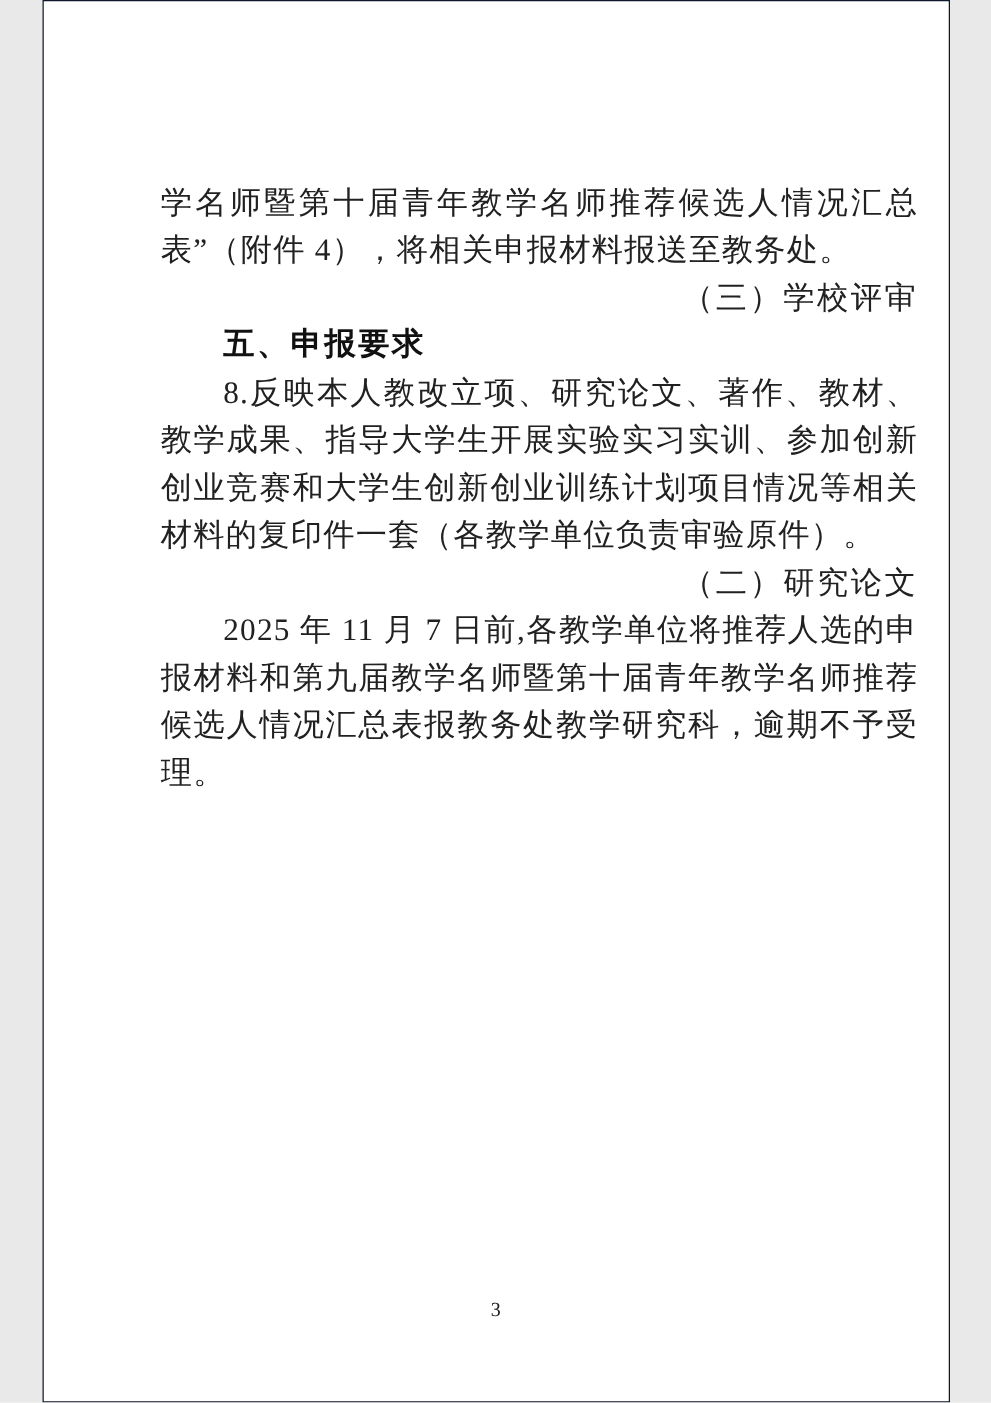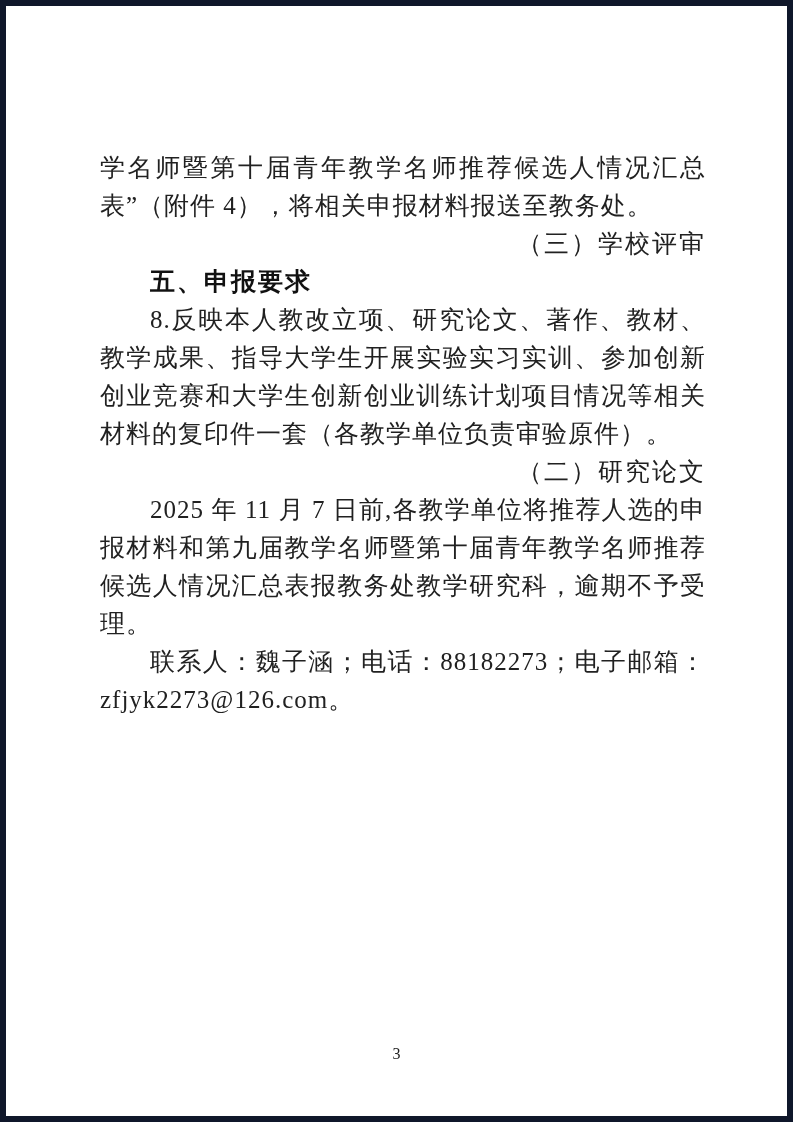--- a/index.html
+++ b/index.html
@@ -1,43 +1,43 @@
 <!DOCTYPE html>
 <html><head>
 <meta charset="utf-8">
 <style>
   * { margin: 0; padding: 0; box-sizing: border-box; }
   html, body { background: #e9e9e9; }
   .page {
     position: relative;
-    width: 793px;
+    width: 726px;
     height: 1122px;
     margin: 0 auto;
     background: #ffffff;
-    border: 6px solid #0f172a;
+    border: 1px solid #0f172a;
     font-family: "Liberation Serif", "DejaVu Serif", serif;
     color: #212121;
     overflow: hidden;
   }
   .doc-body {
     position: absolute;
     left: 94px;
     top: 143px;
     width: 606px;
   }
   .para {
     font-size: 25px;
     line-height: 38px;
     letter-spacing: 1px;
     text-align: justify;
     text-justify: inter-character;
   }
   .para.indent { text-indent: 2em; }
   .heading-1 {
-    font-family: Liberation Serif, serif;
+    font-family: Liberation Mono, monospace;
     font-weight: bold;
     color: #111111;
     letter-spacing: 2px;
     text-indent: 2em;
     font-size: 25px;
     line-height: 38px;
     text-align: left;
   }
   .heading-2 {
     font-size: 25px;
@@ -62,16 +62,15 @@
 <body>
 
 <div class="page">
   <div class="doc-body">
     <p class="para">学名师暨第十届青年教学名师推荐候选人情况汇总表”（附件 4），将相关申报材料报送至教务处。</p>
     <p class="heading-2">（三）学校评审</p>
     <p class="heading-1">五、申报要求</p>
     <p class="para indent">8.反映本人教改立项、研究论文、著作、教材、教学成果、指导大学生开展实验实习实训、参加创新创业竞赛和大学生创新创业训练计划项目情况等相关材料的复印件一套（各教学单位负责审验原件）。</p>
     <p class="heading-2">（二）研究论文</p>
     <p class="para indent">2025 年 11 月 7 日前,各教学单位将推荐人选的申报材料和第九届教学名师暨第十届青年教学名师推荐候选人情况汇总表报教务处教学研究科，逾期不予受理。</p>
-    <p class="para indent">联系人：魏子涵；电话：88182273；电子邮箱：zfjyk2273@126.com。</p>
   </div>
   <div class="page-footer">3</div>
 </div>
 
 </body></html>

